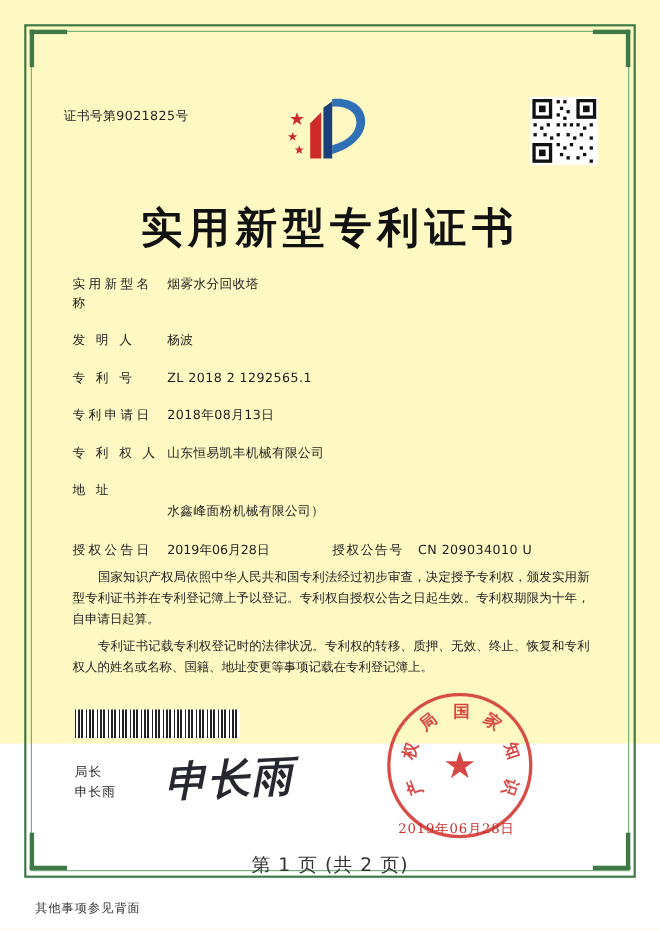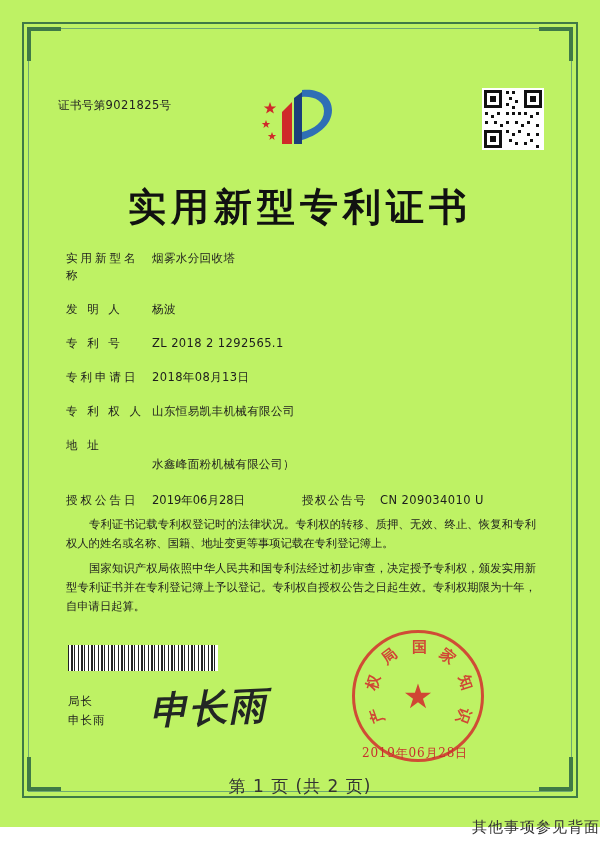--- a/index.html
+++ b/index.html
@@ -10,22 +10,22 @@
     width: 600px;
     height: 845px;
     background: #ffffff;
     font-family: "DejaVu Sans", "Liberation Sans", sans-serif;
     color: #1a1a1a;
     overflow: hidden;
   }
   .page {
     position: relative;
     width: 600px;
-    height: 827px;
-    background: #bef264;
+    height: 676px;
+    background: #fef9c3;
   }
   
   .border-outer {
     position: absolute;
     left: 22px;
     top: 22px;
     width: 556px;
     height: 776px;
     border: 2px solid #3f7a46;
     box-sizing: border-box;
@@ -231,24 +231,25 @@
     text-align: center;
     font-size: 17px;
     color: #333;
     letter-spacing: 1px;
   }
   .note {
     position: absolute;
     left: 0;
     right: 0;
     top: 818px;
-    text-align: right;
-    font-size: 15px;
+    text-align: left;
+    font-size: 11px;
     color: #333;
     letter-spacing: 1px;
+    padding-left: 32px;
   }
 </style>
 </head>
 <body>
 
 <div class="page">
 
   <div class="border-outer"></div>
   <div class="border-inner"></div>
   <div class="corner tl"></div>
@@ -358,22 +359,22 @@
     <div class="row split" style="margin-top:20px;">
       <div class="lbl">授权公告日</div>
       <div style="width:150px;">2019年06月28日</div>
       <div class="lbl2">授权公告号</div>
       <div class="val">CN 209034010 U</div>
     </div>
 
   </div>
 
   <div class="paras">
+    <p>国家知识产权局依照中华人民共和国专利法经过初步审查，决定授予专利权，颁发实用新型专利证书并在专利登记簿上予以登记。专利权自授权公告之日起生效。专利权期限为十年，自申请日起算。</p>
     <p>专利证书记载专利权登记时的法律状况。专利权的转移、质押、无效、终止、恢复和专利权人的姓名或名称、国籍、地址变更等事项记载在专利登记簿上。</p>
-    <p>国家知识产权局依照中华人民共和国专利法经过初步审查，决定授予专利权，颁发实用新型专利证书并在专利登记簿上予以登记。专利权自授权公告之日起生效。专利权期限为十年，自申请日起算。</p>
   </div>
 
   <div class="barcode"></div>
 
   <div class="sig-label">
     <div>局长</div>
     <div>申长雨</div>
   </div>
 
   <div class="sig-script">申长雨</div>

